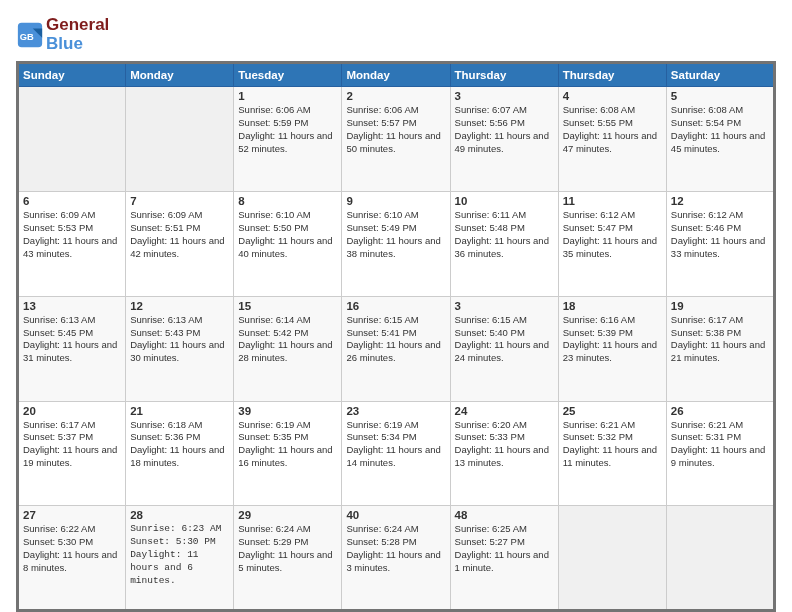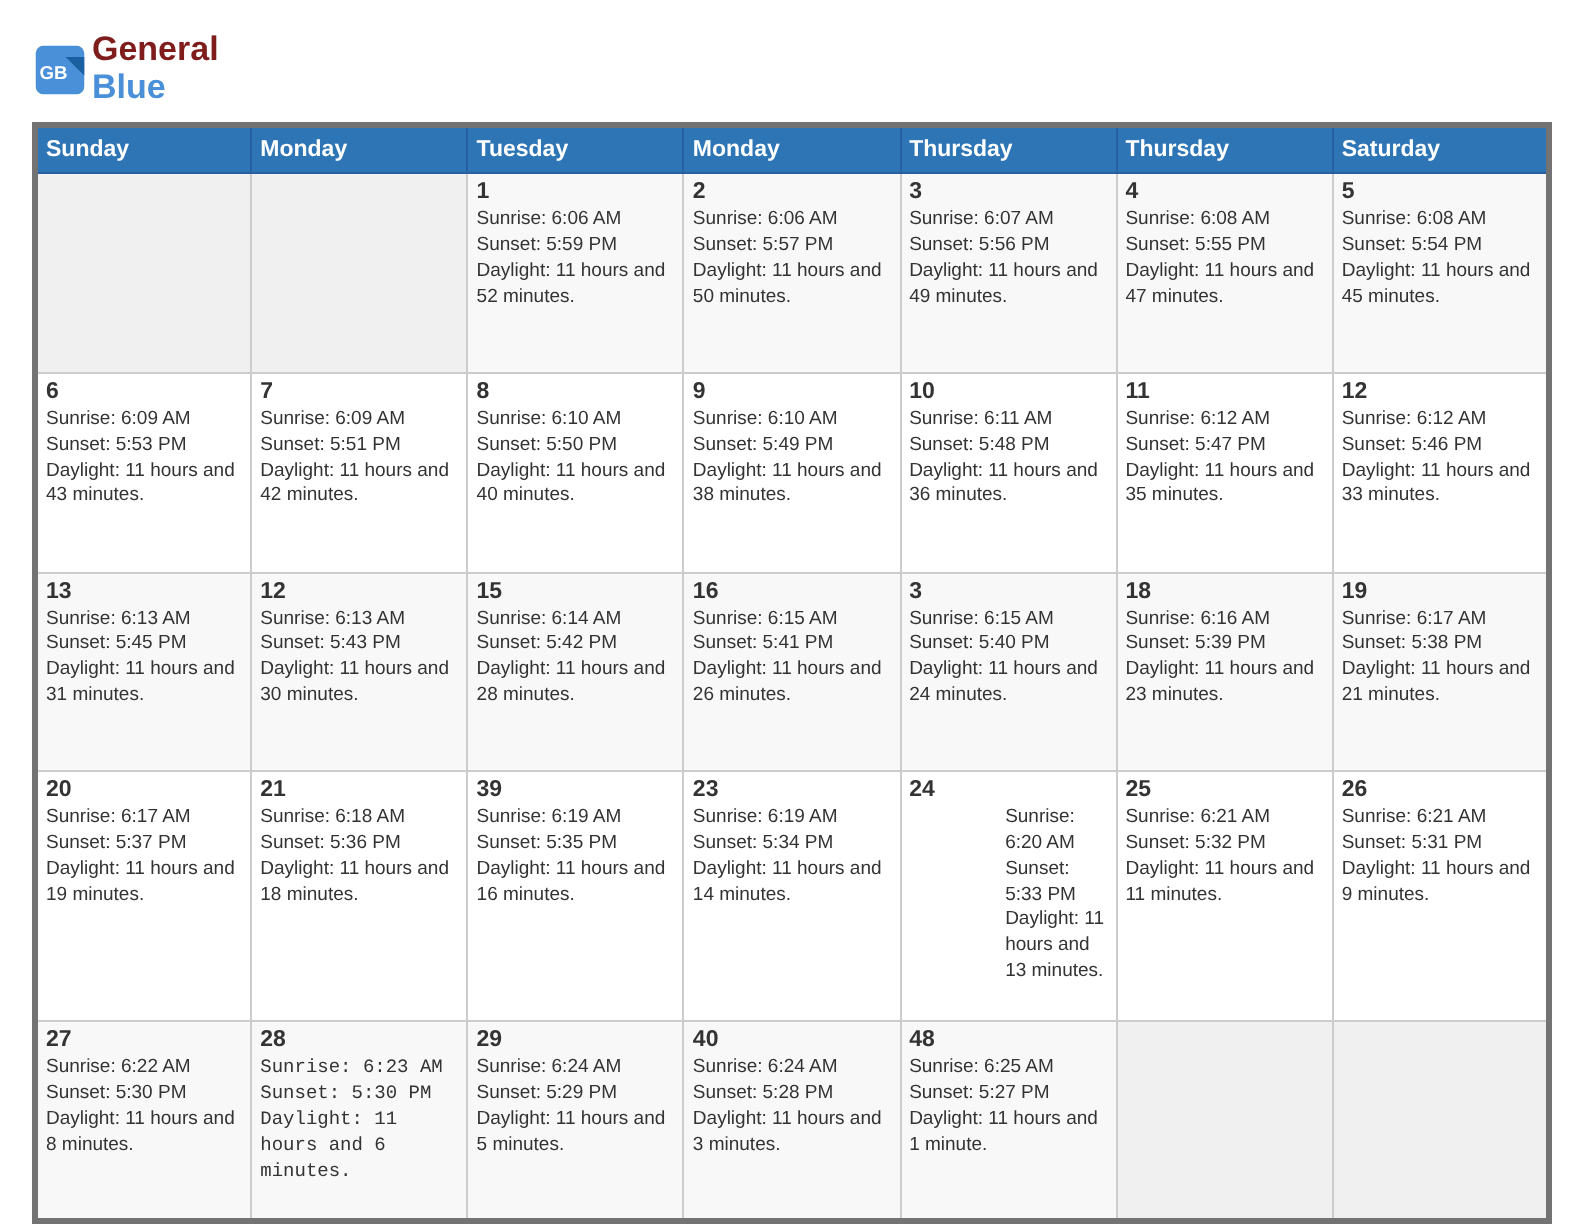--- a/index.html
+++ b/index.html
@@ -272,21 +272,21 @@
 Daylight: 11 hours and 16 minutes.</div>
           </td>
           <td>
             <span class="day-num">23</span>
             <div class="day-info" style="white-space: pre-line;">Sunrise: 6:19 AM
 Sunset: 5:34 PM
 Daylight: 11 hours and 14 minutes.</div>
           </td>
           <td>
             <span class="day-num">24</span>
-            <div class="day-info" style="white-space: pre-line; margin-left: 48px;">Sunrise: 6:20 AM
+            <div class="day-info" style="white-space: pre-line;">Sunrise: 6:20 AM
 Sunset: 5:33 PM
 Daylight: 11 hours and 13 minutes.</div>
           </td>
           <td>
             <span class="day-num">25</span>
             <div class="day-info" style="white-space: pre-line;">Sunrise: 6:21 AM
 Sunset: 5:32 PM
 Daylight: 11 hours and 11 minutes.</div>
           </td>
           <td>

